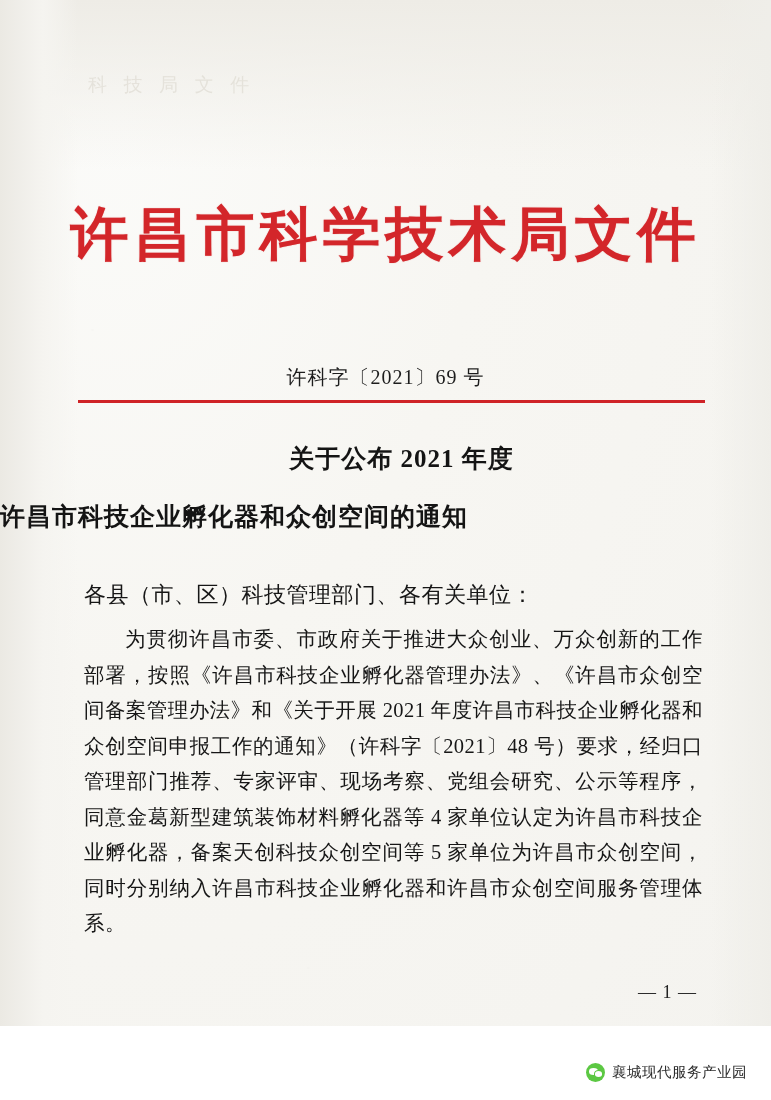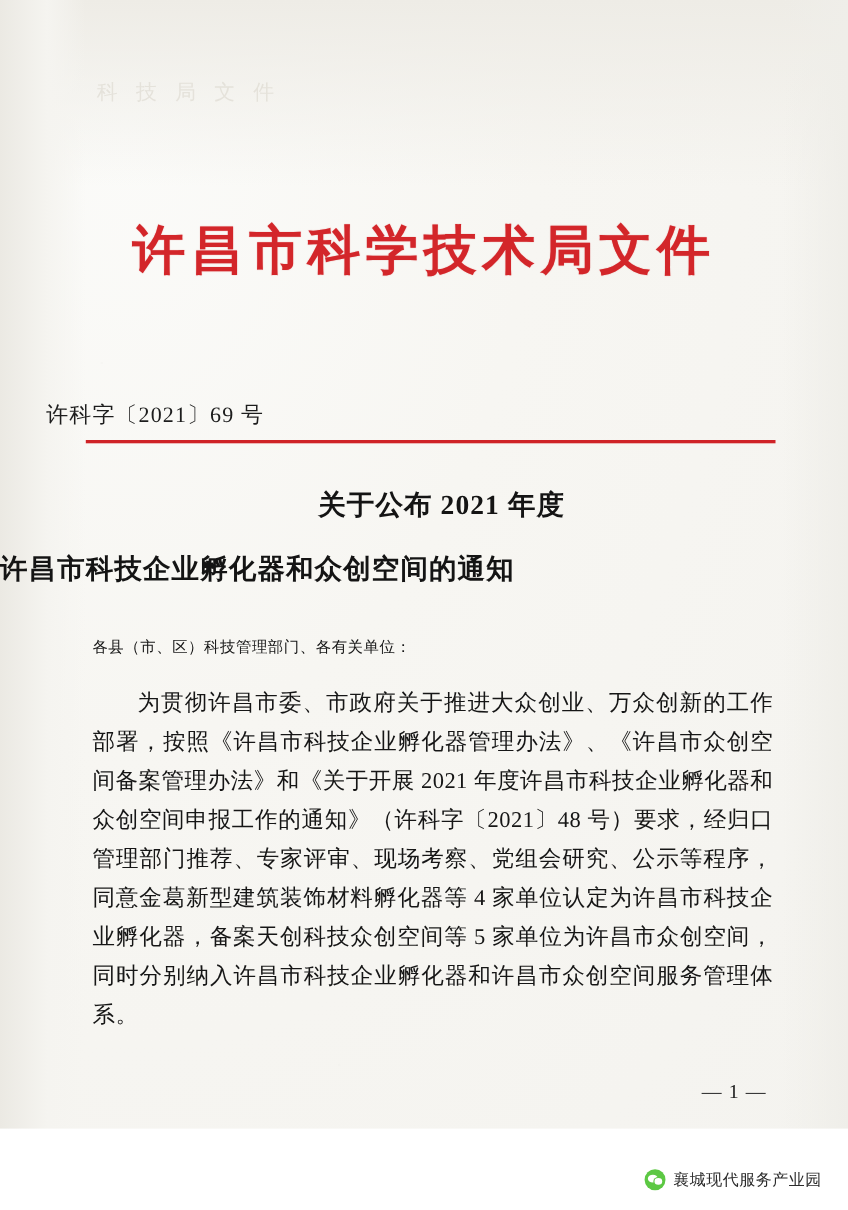--- a/index.html
+++ b/index.html
@@ -69,35 +69,34 @@
   }
 
   .doc-title {
     position: absolute;
     top: 196px;
     left: 0; right: 0;
     text-align: center;
     color: #d3262a;
     font-family: "Liberation Serif", "DejaVu Serif", serif;
     font-weight: bold;
-    font-size: 48px;
+    font-size: 58px;
     letter-spacing: 5px;
     text-shadow: 0 0 1px rgba(211,38,42,0.5);
     white-space: nowrap;
   }
 
   .doc-number {
     position: absolute;
     top: 364px;
     left: 0; right: 0;
-    text-align: left;
+    text-align: center;
     font-size: 20px;
     color: #1d1d1d;
     letter-spacing: 1px;
-    padding-left: 42px;
   }
 
   .red-rule {
     position: absolute;
     top: 400px;
     left: 78px;
     right: 66px;
     height: 3px;
     background: #cf2327;
   }
@@ -122,21 +121,21 @@
     font-weight: bold;
     color: #141414;
     letter-spacing: 1px;
   }
 
   .salutation {
     position: absolute;
     top: 580px;
     left: 84px;
     right: 70px;
-    font-size: 14px;
+    font-size: 22px;
     color: #161616;
     letter-spacing: 0.5px;
   }
 
   .body-text {
     position: absolute;
     top: 622px;
     left: 84px;
     right: 68px;
     font-size: 20.5px;

